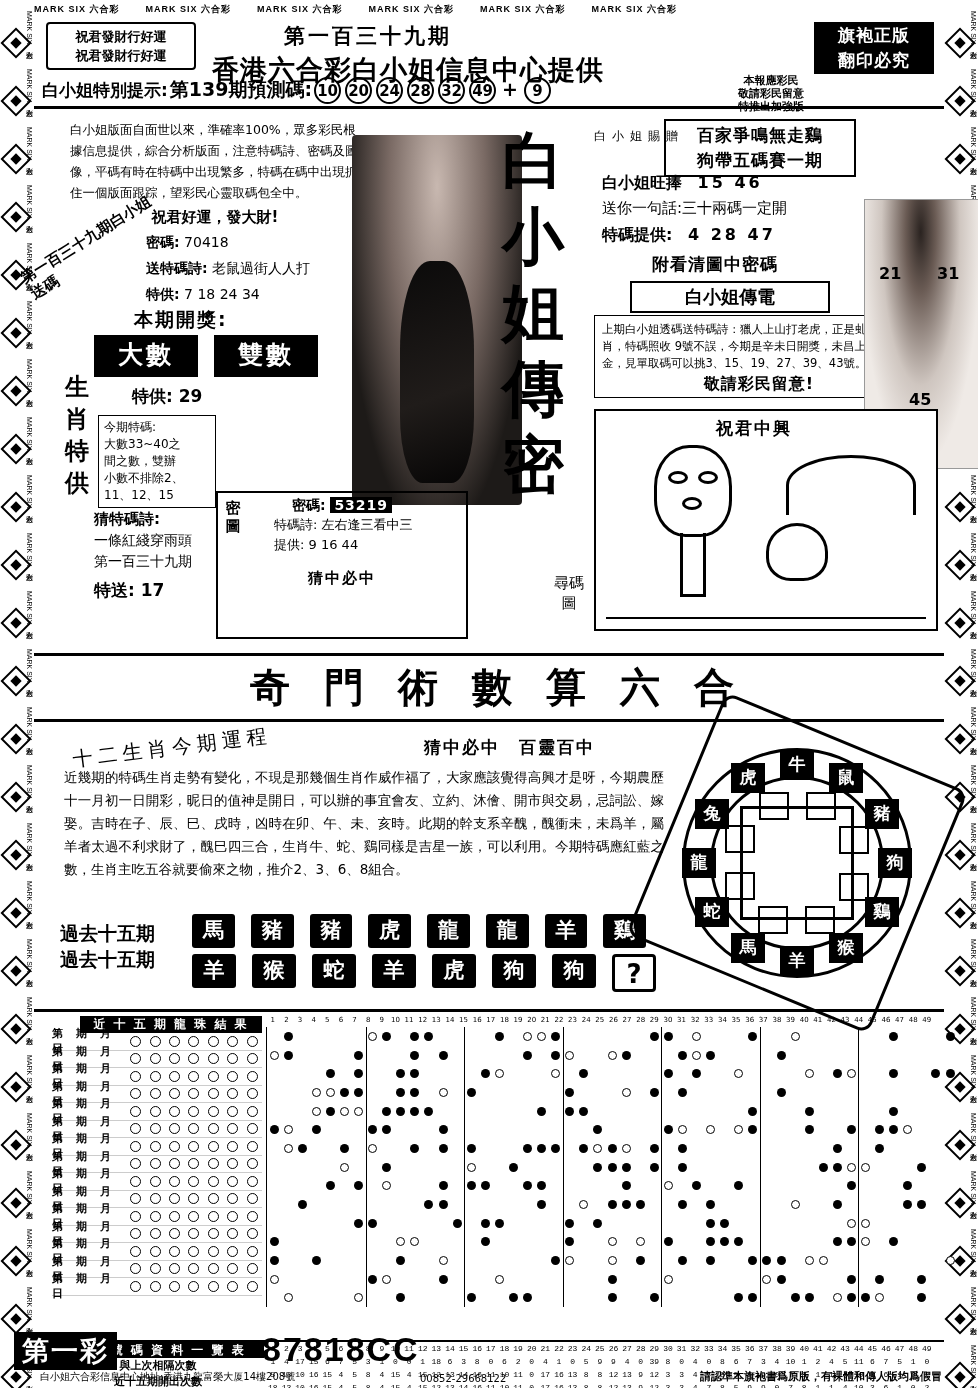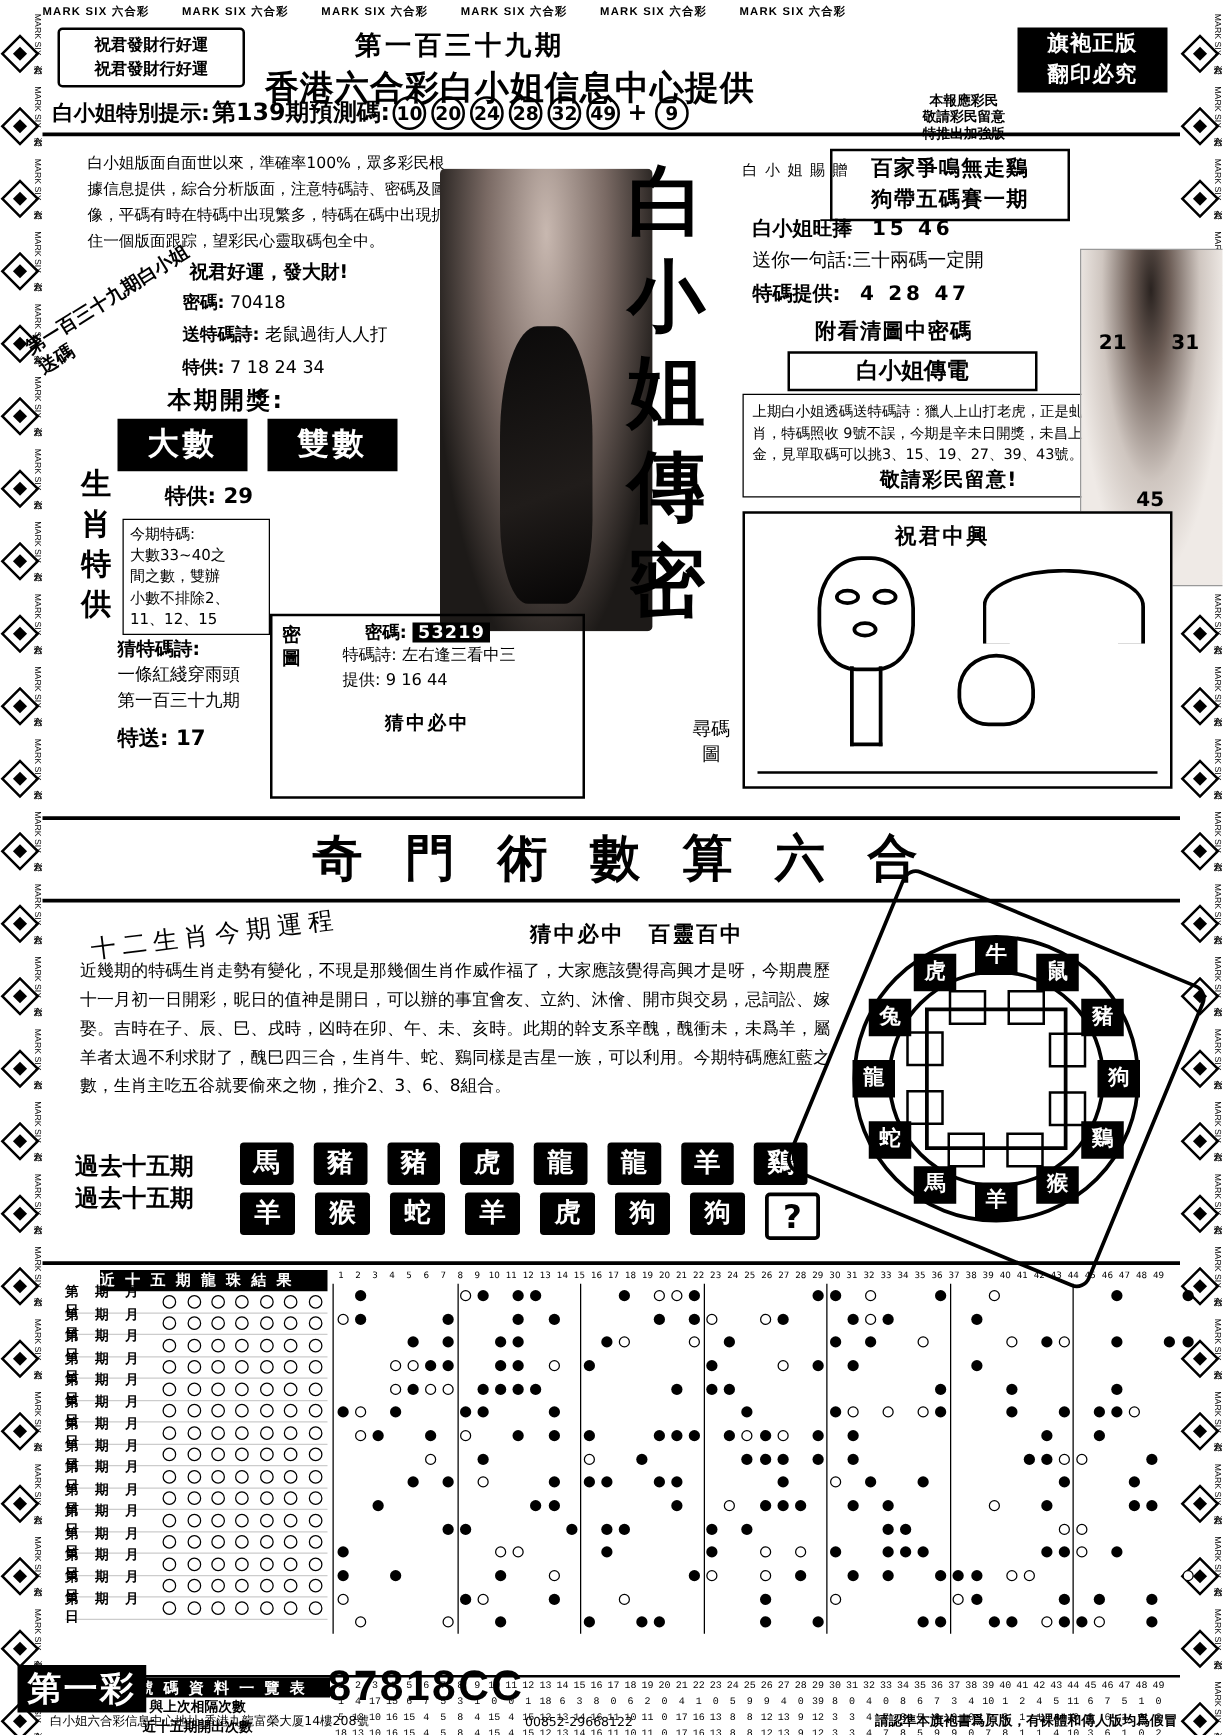--- a/index.html
+++ b/index.html
@@ -601,21 +601,21 @@
     border-bottom: 2px solid #000;
   }
   .tbl-left {
     position: absolute;
     left: 18px; top: 4px;
     width: 210px;
   }
   .tbl-left .hdrbar {
     background: #000; color: #fff;
     font-size: 12px; font-weight: bold;
-    line-height: 17px;
+    text-align: center; line-height: 17px;
     letter-spacing: 2px;
     margin-left: 28px;
   }
   .lrow {
     display: flex;
     align-items: center;
     font-size: 11px;
     height: 17.5px;
     border-bottom: 1px solid #ccc;
   }

